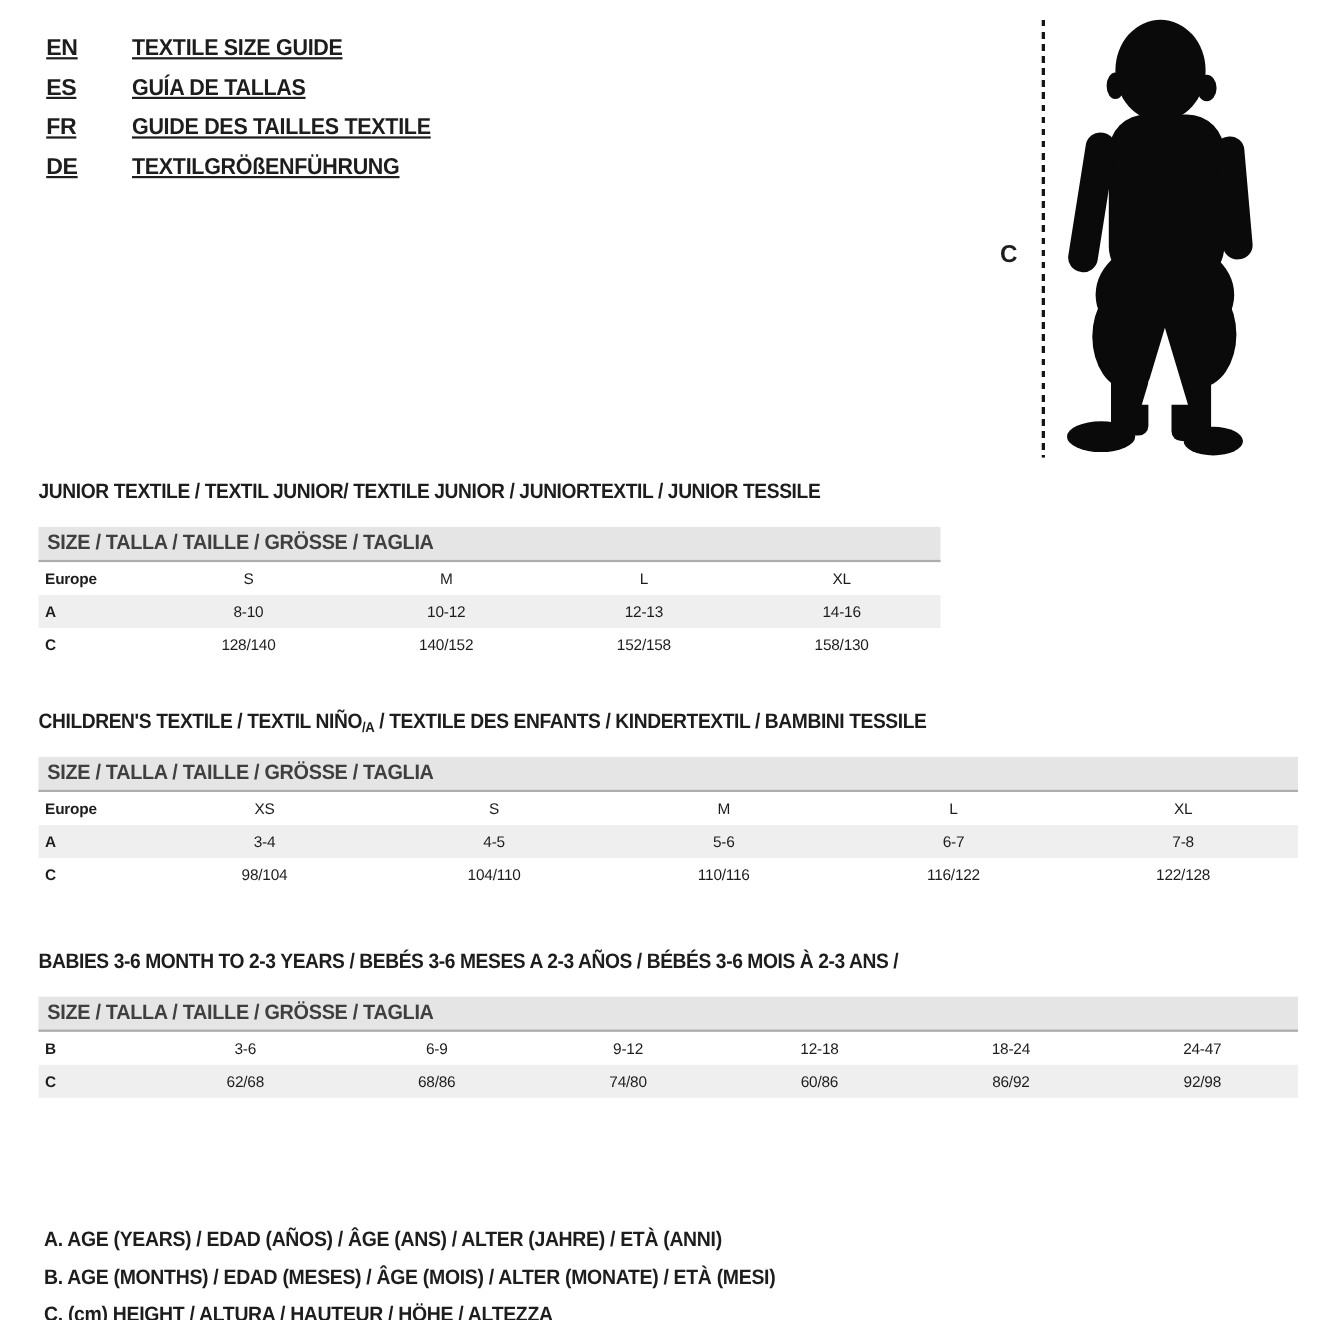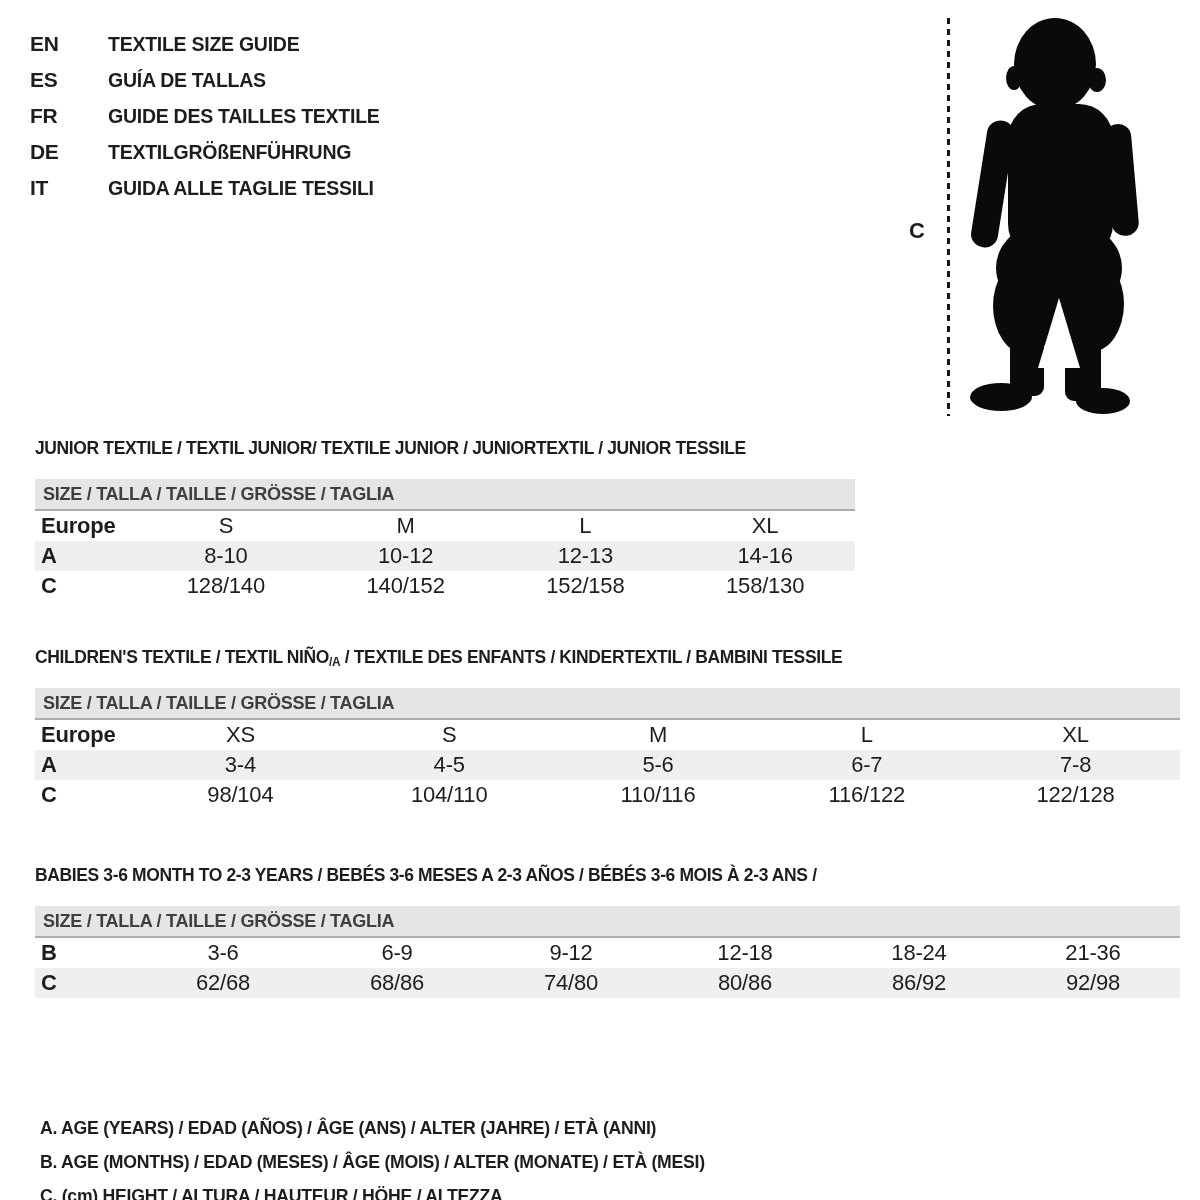--- a/index.html
+++ b/index.html
@@ -1,21 +1,21 @@
 <!DOCTYPE html>
 <html><head>
 <meta charset="utf-8">
 <style>
   html,body{margin:0;padding:0;background:#fff;}
   .page{
     position:relative;width:1200px;height:1200px;background:#ffffff;
     font-family:"Liberation Sans",sans-serif;color:#1d1d1d;overflow:hidden;
   }
   
-  .lang{position:absolute;top:26px;left:30px;}
+  .lang{position:absolute;top:26px;left:42px;text-decoration:underline;}
   .lang-row{display:flex;height:36px;align-items:center;font-weight:bold;font-size:21px;letter-spacing:-0.3px;}
   .lang-code{width:78px;}
   .lang-label{display:inline-block;transform:scaleX(0.93);transform-origin:left center;white-space:nowrap;}
   
   .dash-line{position:absolute;left:947px;top:18px;width:3px;height:398px;
     background:repeating-linear-gradient(to bottom,#161616 0 6px,transparent 6px 11px);}
   .c-label{position:absolute;left:909px;top:218px;font-weight:bold;font-size:22px;}
   .baby{position:absolute;left:963px;top:16px;}
   
   .sec{position:absolute;left:35px;}
@@ -23,21 +23,21 @@
   .sec-children{top:646px;width:1145px;}
   .sec-babies{top:846px;width:1145px;}
   .sec-title{font-size:19px;font-weight:bold;letter-spacing:-0.4px;white-space:nowrap;height:20px;}
   .sec-title-inner{display:inline-block;transform:scaleX(0.92);transform-origin:left center;}
   .sec-babies .sec-title{height:34px;line-height:34px;margin-top:12px;}
   .sub{font-size:13px;position:relative;top:3px;font-weight:bold;}
   .size-bar{margin-top:22px;height:30px;background:#e5e5e5;border-bottom:2px solid #adadad;
     display:flex;align-items:center;padding-left:8px;font-weight:bold;font-size:19px;color:#3f3f3f;letter-spacing:-0.3px;}
   .size-bar-inner{display:inline-block;transform:scaleX(0.95);transform-origin:left center;white-space:nowrap;}
   .sec-babies .size-bar{margin-top:14px;}
-  .trow{display:flex;height:30px;align-items:center;font-size:22px;letter-spacing:-0.2px;}
+  .trow{display:flex;height:30px;align-items:center;font-size:14px;letter-spacing:-0.2px;}
   .trow.band{background:#efefef;}
   .cell-label{width:95px;padding-left:6px;font-weight:bold;}
   .cell{flex:1;text-align:center;}
   
   .legend{position:absolute;left:40px;top:1072px;font-weight:bold;font-size:19px;letter-spacing:-0.3px;margin-top:39px;}
   .legend-line{height:34px;display:flex;align-items:center;}
   .legend-inner{display:inline-block;transform:scaleX(0.93);transform-origin:left center;white-space:nowrap;}
 </style>
 </head>
 <body>
@@ -53,24 +53,20 @@
       <span class="lang-code">ES</span>
       <span class="lang-label">GUÍA DE TALLAS</span>
     </div>
     <div class="lang-row">
       <span class="lang-code">FR</span>
       <span class="lang-label">GUIDE DES TAILLES TEXTILE</span>
     </div>
     <div class="lang-row">
       <span class="lang-code">DE</span>
       <span class="lang-label">TEXTILGRÖßENFÜHRUNG</span>
-    </div>
-    <div class="lang-row">
-      <span class="lang-code">IT</span>
-      <span class="lang-label">GUIDA ALLE TAGLIE TESSILI</span>
     </div>
   </div>
 
   <div class="c-label">C</div>
   <div class="dash-line"></div>
   <svg class="baby" width="177" height="400" viewBox="0 0 177 400" xmlns="http://www.w3.org/2000/svg">
     <g fill="#0a0a0a">
       <ellipse cx="51" cy="62" rx="8" ry="12"></ellipse>
       <ellipse cx="134" cy="64" rx="9" ry="12"></ellipse>
       <ellipse cx="92" cy="48" rx="41" ry="46"></ellipse>
@@ -160,28 +156,28 @@
     <div class="size-bar">
       <span class="size-bar-inner">SIZE / TALLA / TAILLE / GRÖSSE / TAGLIA</span>
     </div>
     <div class="trow">
       <div class="cell-label">B</div>
       <div class="cell">3-6</div>
       <div class="cell">6-9</div>
       <div class="cell">9-12</div>
       <div class="cell">12-18</div>
       <div class="cell">18-24</div>
-      <div class="cell">21-36</div>
+      <div class="cell">24-47</div>
     </div>
     <div class="trow band">
       <div class="cell-label">C</div>
       <div class="cell">62/68</div>
       <div class="cell">68/86</div>
       <div class="cell">74/80</div>
-      <div class="cell">80/86</div>
+      <div class="cell">60/86</div>
       <div class="cell">86/92</div>
       <div class="cell">92/98</div>
     </div>
   </div>
 
   <div class="legend">
     <div class="legend-line">
       <span class="legend-inner">A. AGE (YEARS) / EDAD (AÑOS) / ÂGE (ANS) / ALTER (JAHRE) / ETÀ (ANNI)</span>
     </div>
     <div class="legend-line">

